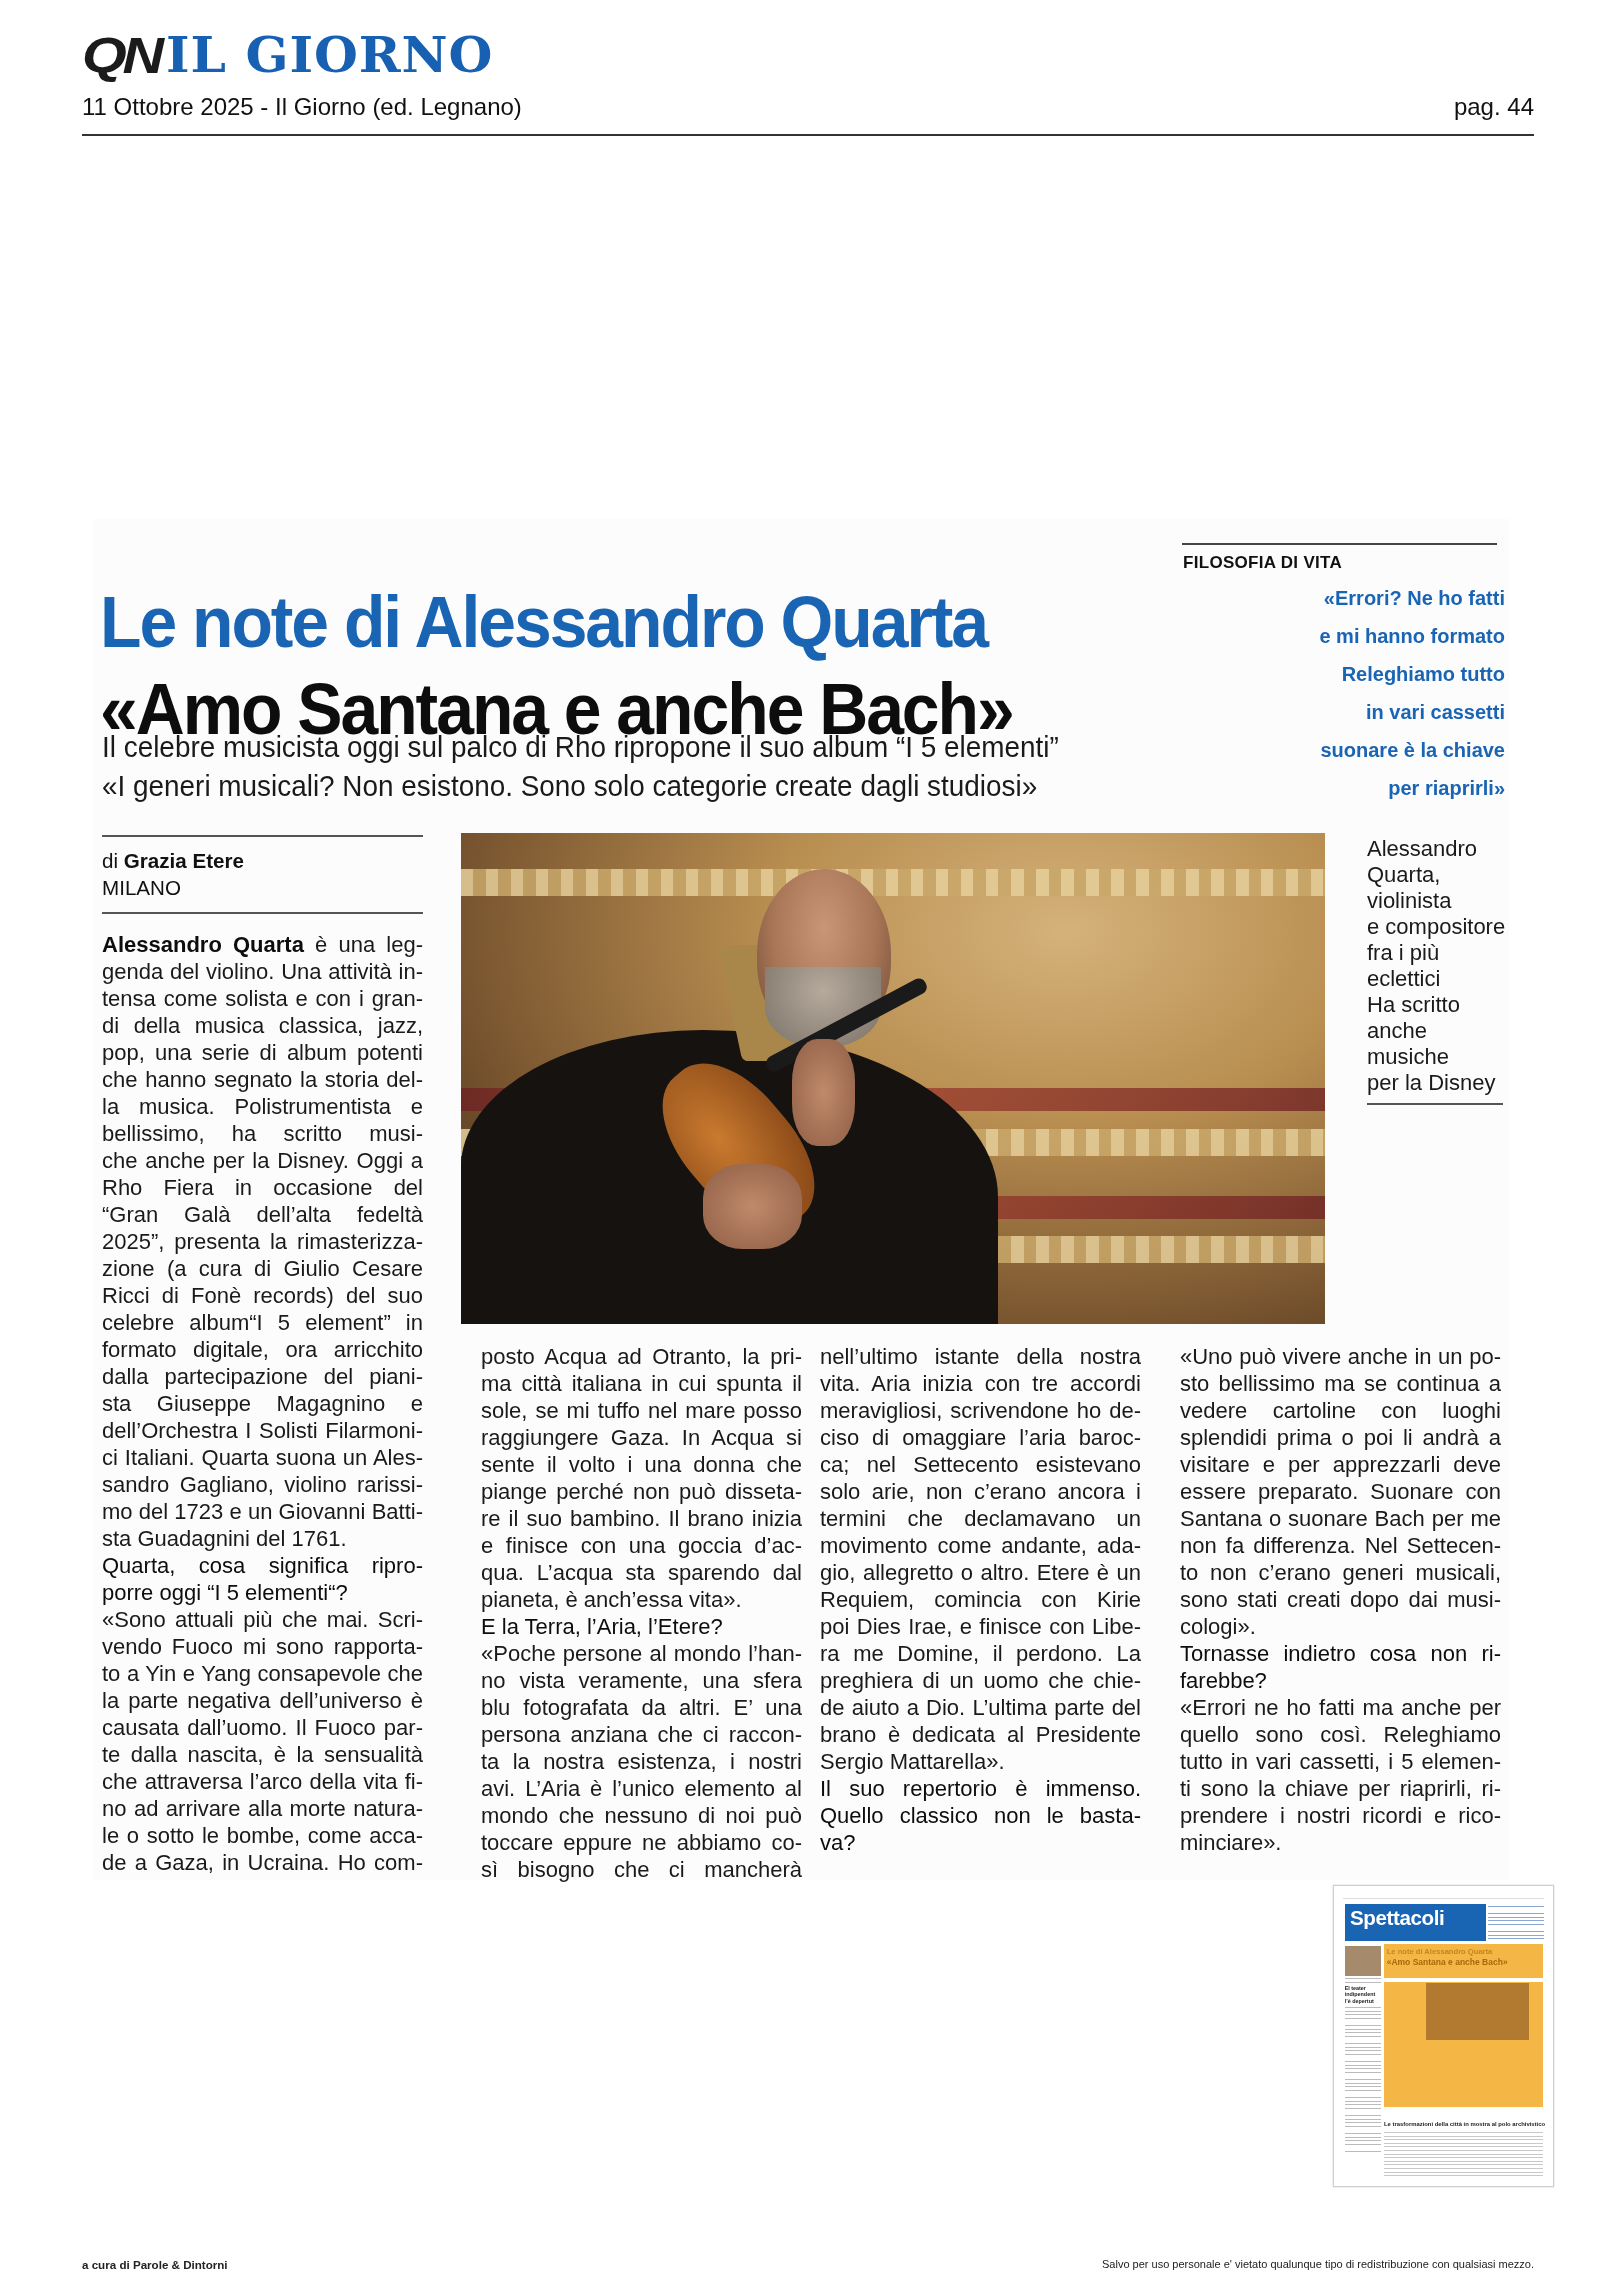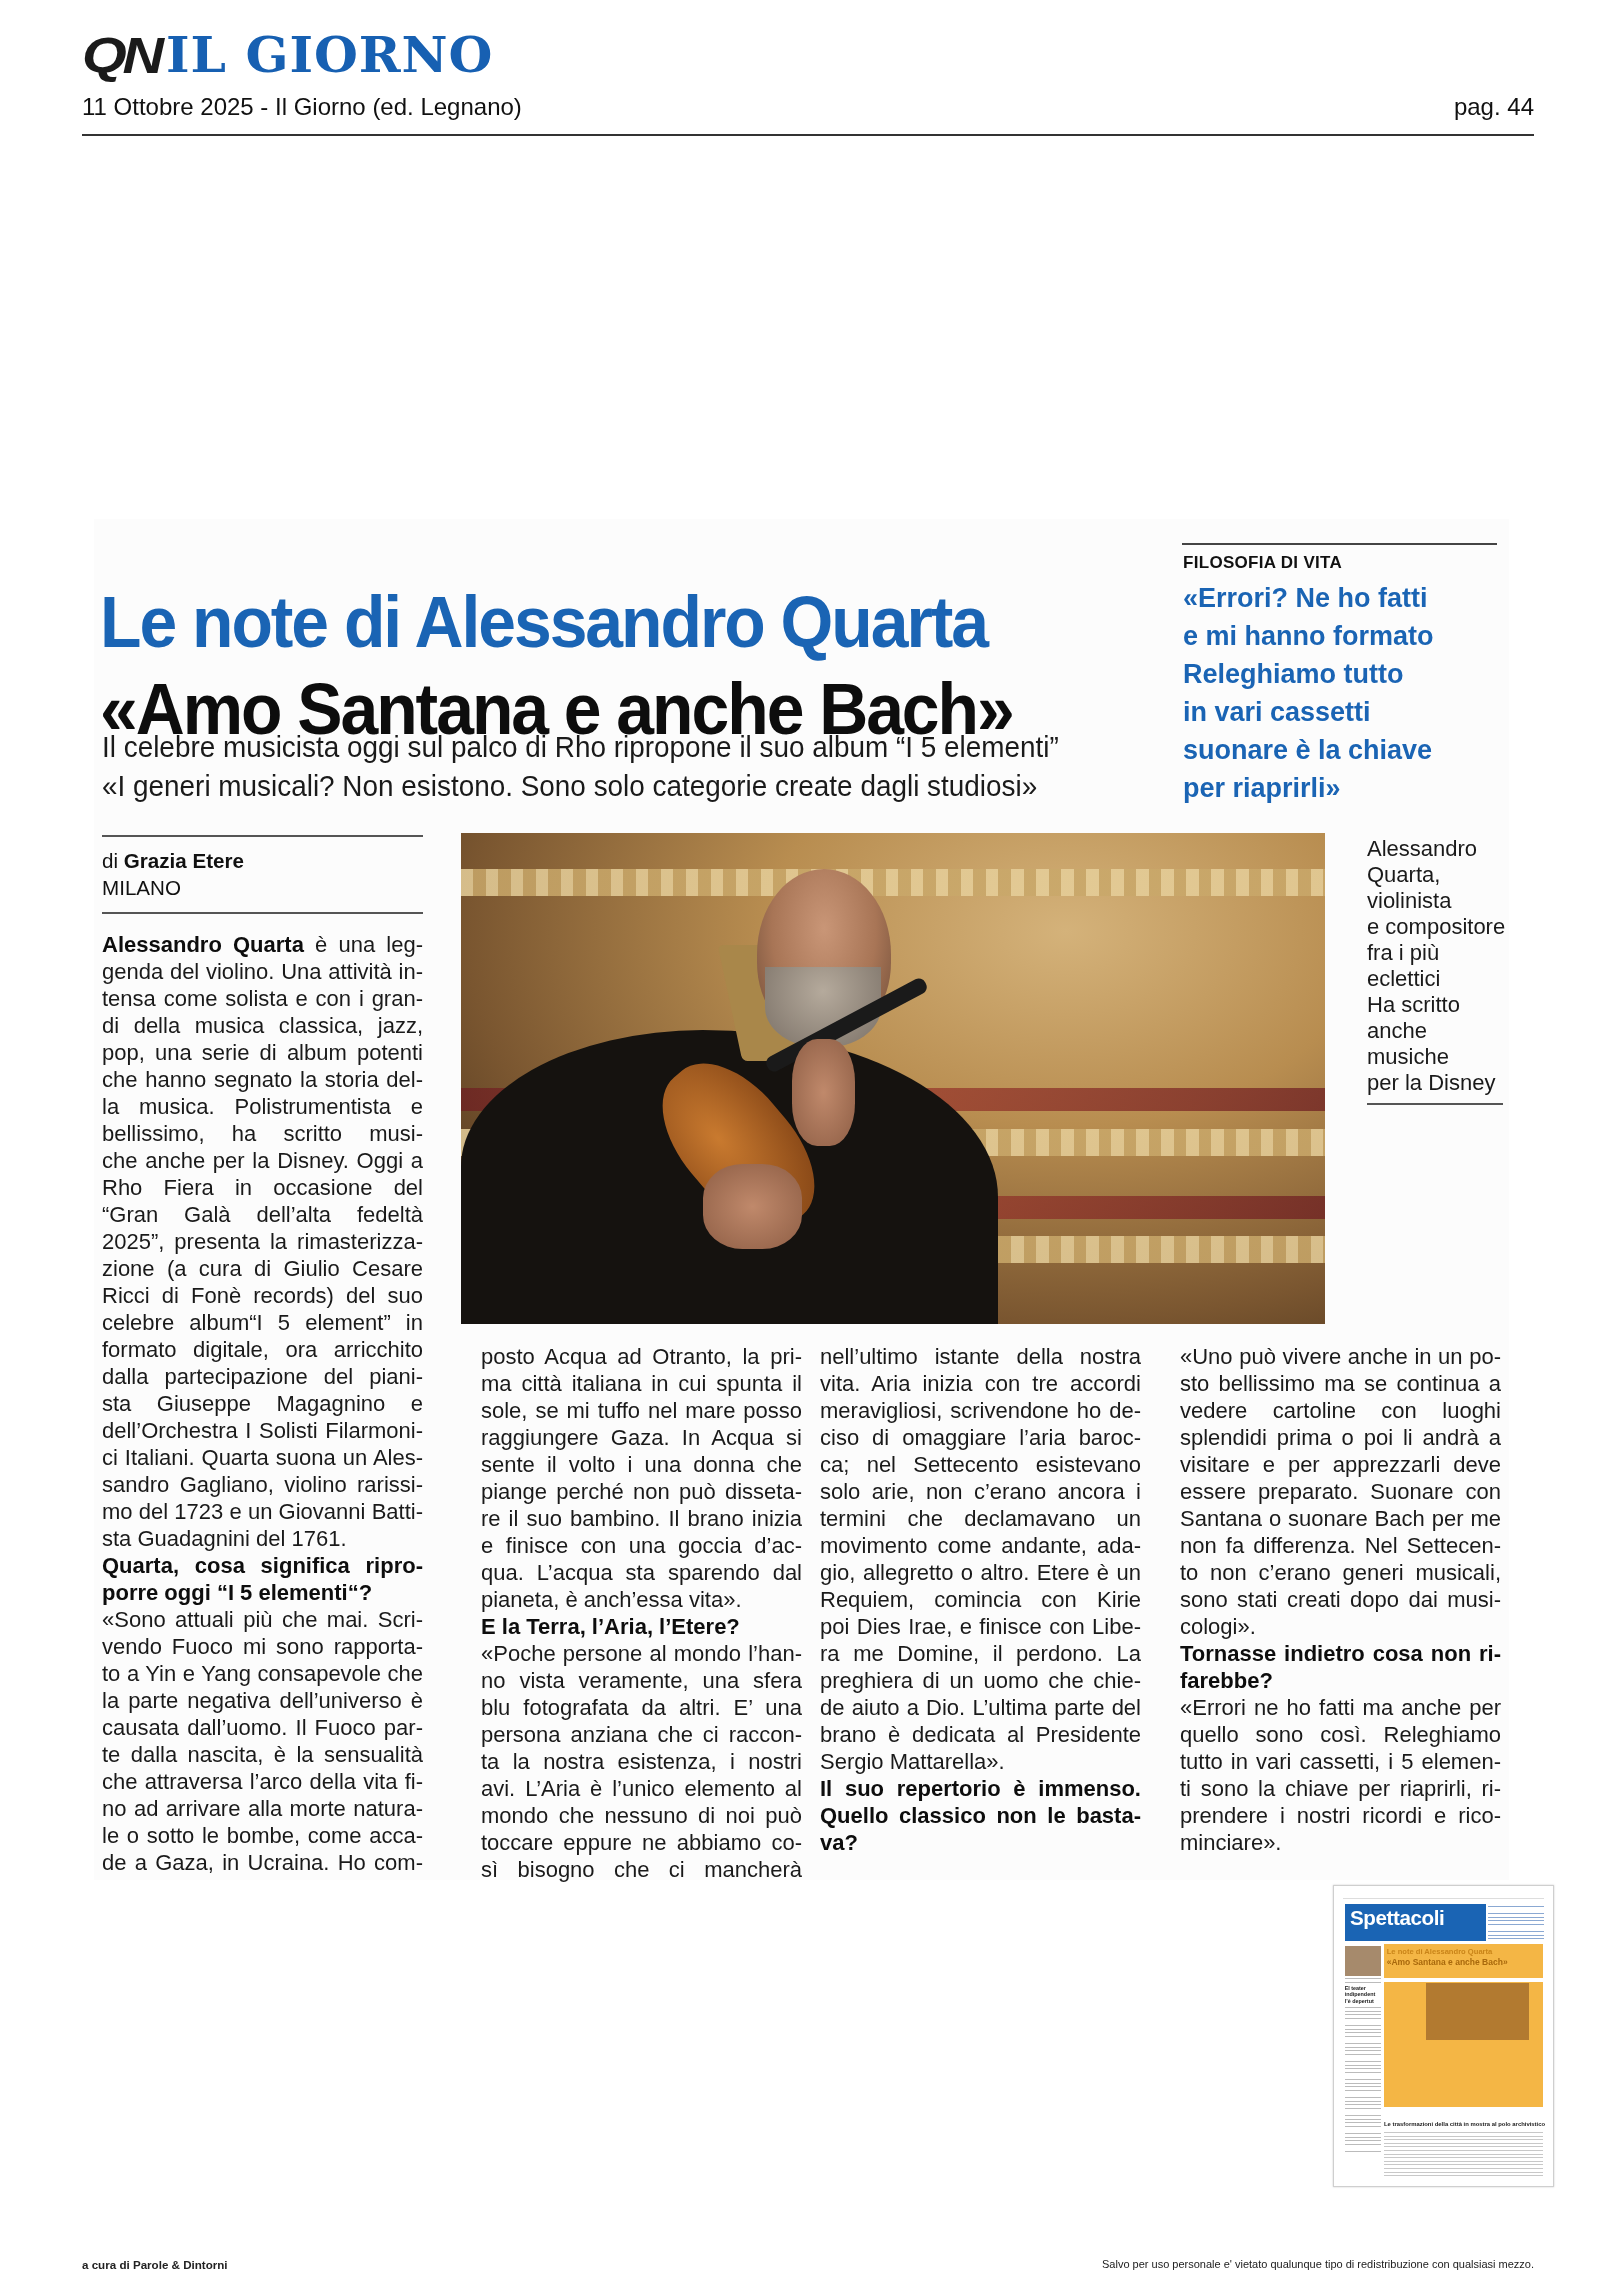--- a/index.html
+++ b/index.html
@@ -21,34 +21,34 @@
 
   .headline-1 { position: absolute; left: 100px; top: 536px; font-size: 73px; font-weight: bold; color: #1a64b4;
                 letter-spacing: -2.2px; line-height: 1; white-space: nowrap; transform: scaleX(0.93); transform-origin: left; }
   .headline-2 { position: absolute; left: 100px; top: 623px; font-size: 73px; font-weight: bold; color: #0d0d0d;
                 letter-spacing: -2.2px; line-height: 1; white-space: nowrap; transform: scaleX(0.93); transform-origin: left; }
   .subhead { position: absolute; left: 102px; top: 727px; font-size: 30px; color: #1a1a1a; line-height: 39px;
              white-space: nowrap; transform: scaleX(0.93); transform-origin: left; }
 
   .side-rule { position: absolute; left: 1182px; top: 543px; width: 315px; height: 1.8px; background: #444; }
   .side-kicker { position: absolute; left: 1183px; top: 553px; font-size: 17px; font-weight: bold; color: #111; letter-spacing: 0.3px; }
-  .side-quote { position: absolute; left: 1183px; top: 579px; width: 322px; font-size: 27px; font-weight: bold; color: #1a64b4;
-                line-height: 38px; }
+  .side-quote { position: absolute; left: 1183px; top: 579px; width: 322px; font-size: 20px; font-weight: bold; color: #1a64b4;
+                line-height: 38px; text-align: right; }
   .side-quote span { display: block; white-space: nowrap; }
 
   
   .rule { position: absolute; height: 1.8px; background: #555; }
   .byline { position: absolute; left: 102px; top: 849px; font-size: 20.6px; color: #111; }
   .byline b { font-weight: bold; }
   .dateline-city { position: absolute; left: 102px; top: 876px; font-size: 20.6px; color: #111; }
 
   .col { position: absolute; font-size: 22px; line-height: 27px; color: #1a1a1a; text-align: justify; }
   .col .ln { display: block; white-space: nowrap; text-align-last: justify; }
   .col .ln.last { text-align-last: left; }
-  .col .q { font-weight: bold; color: #0d0d0d; }
+  .col .q { font-weight: normal; color: #0d0d0d; }
   .col b { font-weight: bold; color: #0d0d0d; }
 
   
   .photo { position: absolute; left: 461px; top: 833px; width: 864px; height: 491px; overflow: hidden;
            background: radial-gradient(ellipse at 70% 20%, #d4b27a 0%, #b88d50 35%, #7a5630 70%, #3a2614 100%); }
   .photo .balc { position: absolute; left: 0; right: 0; height: 23px; background: linear-gradient(90deg, #6e1f22, #9b3a2c, #6e1f22); opacity: 0.75; }
   .photo .gold { position: absolute; left: 0; right: 0; height: 27px; background: repeating-linear-gradient(90deg, #e6cf9a 0 12.5px, #c9a86a 12.5px 25px); opacity: 0.85; }
   .photo .figure { position: absolute; left: 0; top: 197px; width: 537px; height: 304px; background: #15120f;
                    border-radius: 45% 55% 0 0; }
   .photo .head { position: absolute; left: 296px; top: 36px; width: 134px; height: 170px; border-radius: 50% 50% 45% 45%;

